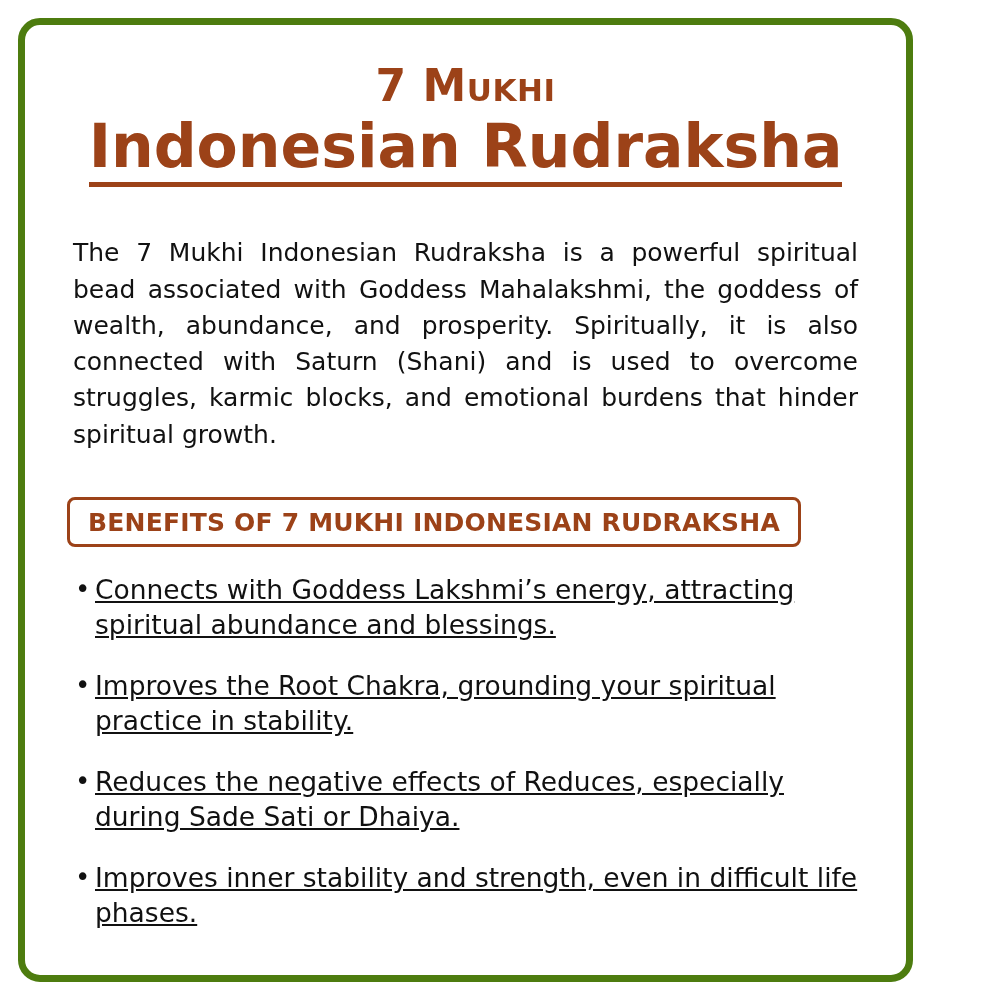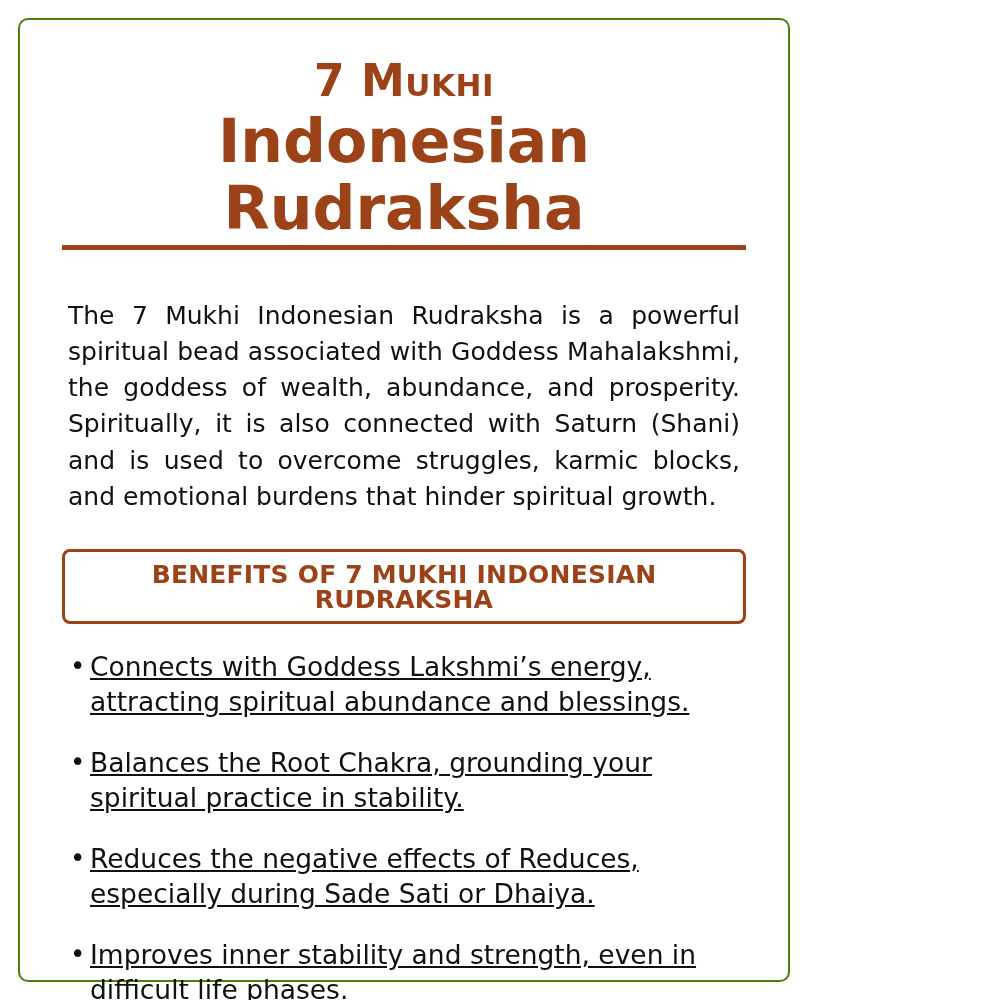--- a/index.html
+++ b/index.html
@@ -10,25 +10,25 @@
     width: 1000px;
     height: 1000px;
     background: #ffffff;
     font-family: "DejaVu Sans", sans-serif;
     overflow: hidden;
   }
   .card {
     position: absolute;
     left: 18px;
     top: 18px;
-    width: 772px;
+    width: 895px;
     height: 964px;
     box-sizing: border-box;
-    border: 2px solid #4d7c0f;
-    border-radius: 10px;
+    border: 7px solid #4d7c0f;
+    border-radius: 22px;
     background: #ffffff;
   }
   .inner {
     position: absolute;
     left: 0;
     top: 0;
     right: 0;
     bottom: 0;
     padding: 38px 42px 0 42px;
     box-sizing: border-box;
@@ -58,22 +58,21 @@
   .intro {
     margin-top: 48px;
     color: #111111;
     font-size: 25px;
     line-height: 1.45;
     text-align: justify;
     text-justify: inter-word;
     padding: 0 6px;
   }
   .benefits-head-wrap {
-    margin-top: 34px;
-    text-align: center;
+    margin-top: 44px;
   }
   .benefits-head {
     display: inline-block;
     border: 3px solid #9c4218;
     border-radius: 8px;
     color: #9c4218;
     font-size: 25px;
     font-weight: bold;
     letter-spacing: 0.2px;
     padding: 10px 18px 9px 18px;
@@ -120,21 +119,21 @@
       <div class="benefits-head">BENEFITS OF 7 MUKHI INDONESIAN RUDRAKSHA</div>
     </div>
 
     <div class="benefit-list">
       <div class="benefit-item">
         <span class="bullet">•</span>
         <span class="benefit-text">Connects with Goddess Lakshmi’s energy, attracting spiritual abundance and blessings.</span>
       </div>
       <div class="benefit-item">
         <span class="bullet">•</span>
-        <span class="benefit-text">Balances the Root Chakra, grounding your spiritual practice in stability.</span>
+        <span class="benefit-text">Improves the Root Chakra, grounding your spiritual practice in stability.</span>
       </div>
       <div class="benefit-item">
         <span class="bullet">•</span>
         <span class="benefit-text">Reduces the negative effects of Reduces, especially during Sade Sati or Dhaiya.</span>
       </div>
       <div class="benefit-item">
         <span class="bullet">•</span>
         <span class="benefit-text">Improves inner stability and strength, even in difficult life phases.</span>
       </div>
     </div>

